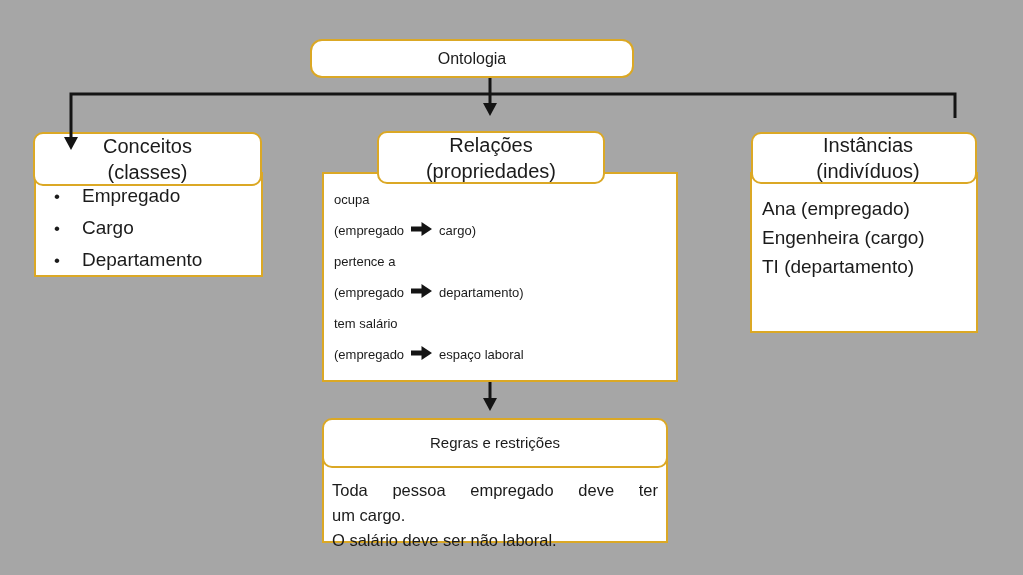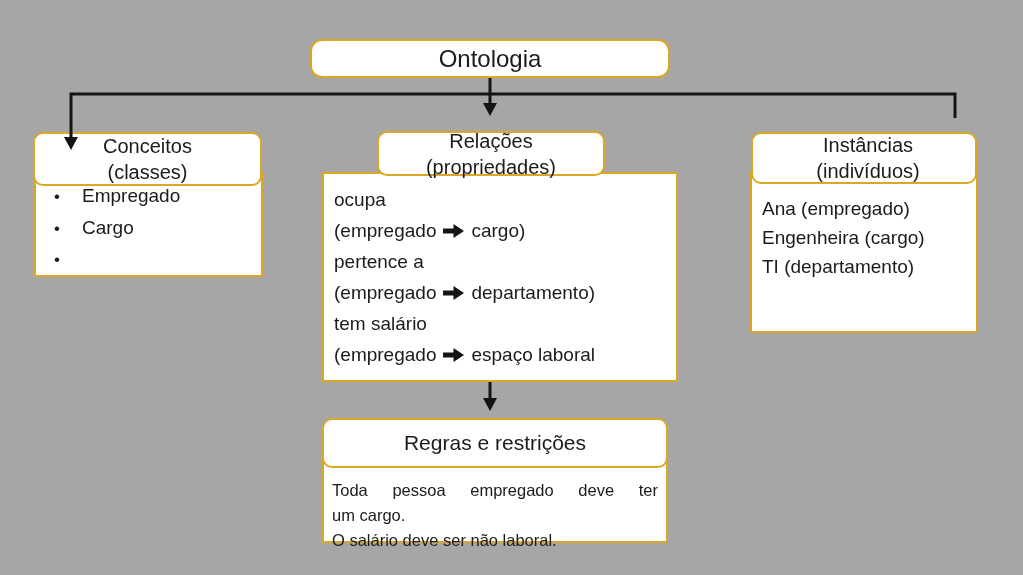--- a/index.html
+++ b/index.html
@@ -28,59 +28,59 @@
     flex-direction: column;
     align-items: center;
     justify-content: center;
     text-align: left;
     font-size: 20px;
     line-height: 26px;
     z-index: 2;
     margin-top: 14px;
   }
   .root-box {
-    left: 310px; top: 39px; width: 360px; height: 39px;
+    left: 310px; top: 39px; width: 324px; height: 39px;
     border-radius: 12px;
     display: flex; align-items: center; justify-content: center;
-    font-size: 24px;
+    font-size: 16px;
     z-index: 2;
   }
   .content-box {
     border-radius: 0;
     z-index: 1;
   }
   
   .conceitos-title { left: 33px; top: 118px; width: 229px; height: 54px; }
   .conceitos-content {
     left: 34px; top: 172px; width: 229px; height: 105px;
     padding: 6px 4px 0 18px;
     font-size: 19px; line-height: 31px;
   }
   .bullet-row { display: flex; align-items: baseline; }
   .bullet { width: 28px; flex: 0 0 28px; font-size: 17px; }
   
-  .relacoes-title { left: 377px; top: 117px; width: 228px; height: 45px; }
+  .relacoes-title { left: 377px; top: 117px; width: 228px; height: 53px; }
   .relacoes-content {
     left: 322px; top: 172px; width: 356px; height: 210px;
     padding: 10px 6px 0 10px;
-    font-size: 19px; line-height: 31px;
+    font-size: 13px; line-height: 31px;
   }
   .rel-row { white-space: nowrap; }
   .rel-row .rarrow { margin: 0 7px; vertical-align: -1px; }
   
   .instancias-title { left: 751px; top: 118px; width: 226px; height: 52px; padding-left: 8px; }
   .instancias-content {
     left: 750px; top: 172px; width: 228px; height: 161px;
     padding: 20px 4px 0 10px;
     font-size: 19px; line-height: 29px;
   }
   
   .regras-title {
     left: 322px; top: 404px; width: 346px; height: 50px;
-    font-size: 21px;
+    font-size: 15px;
   }
   .regras-content {
     left: 322px; top: 458px; width: 346px; height: 85px;
     padding: 18px 8px 0 8px;
     font-size: 16.5px; line-height: 25px;
   }
   .rule-row.justify {
     text-align: justify;
     text-align-last: justify;
   }
@@ -110,20 +110,21 @@
       <div class="bullet-row">
         <span class="bullet">•</span>
         <span>Empregado</span>
       </div>
       <div class="bullet-row">
         <span class="bullet">•</span>
         <span>Cargo</span>
       </div>
       <div class="bullet-row">
         <span class="bullet">•</span>
+        <span>Departamento</span>
       </div>
     </div>
 
   <div class="box title-box relacoes-title">
     <div>Relações</div>
     <div>(propriedades)</div>
   </div>
   <div class="box content-box relacoes-content">
       <div class="rel-row">ocupa</div>
       <div class="rel-row"><span>(empregado</span><svg class="rarrow" width="21" height="14" viewBox="0 0 21 14">

